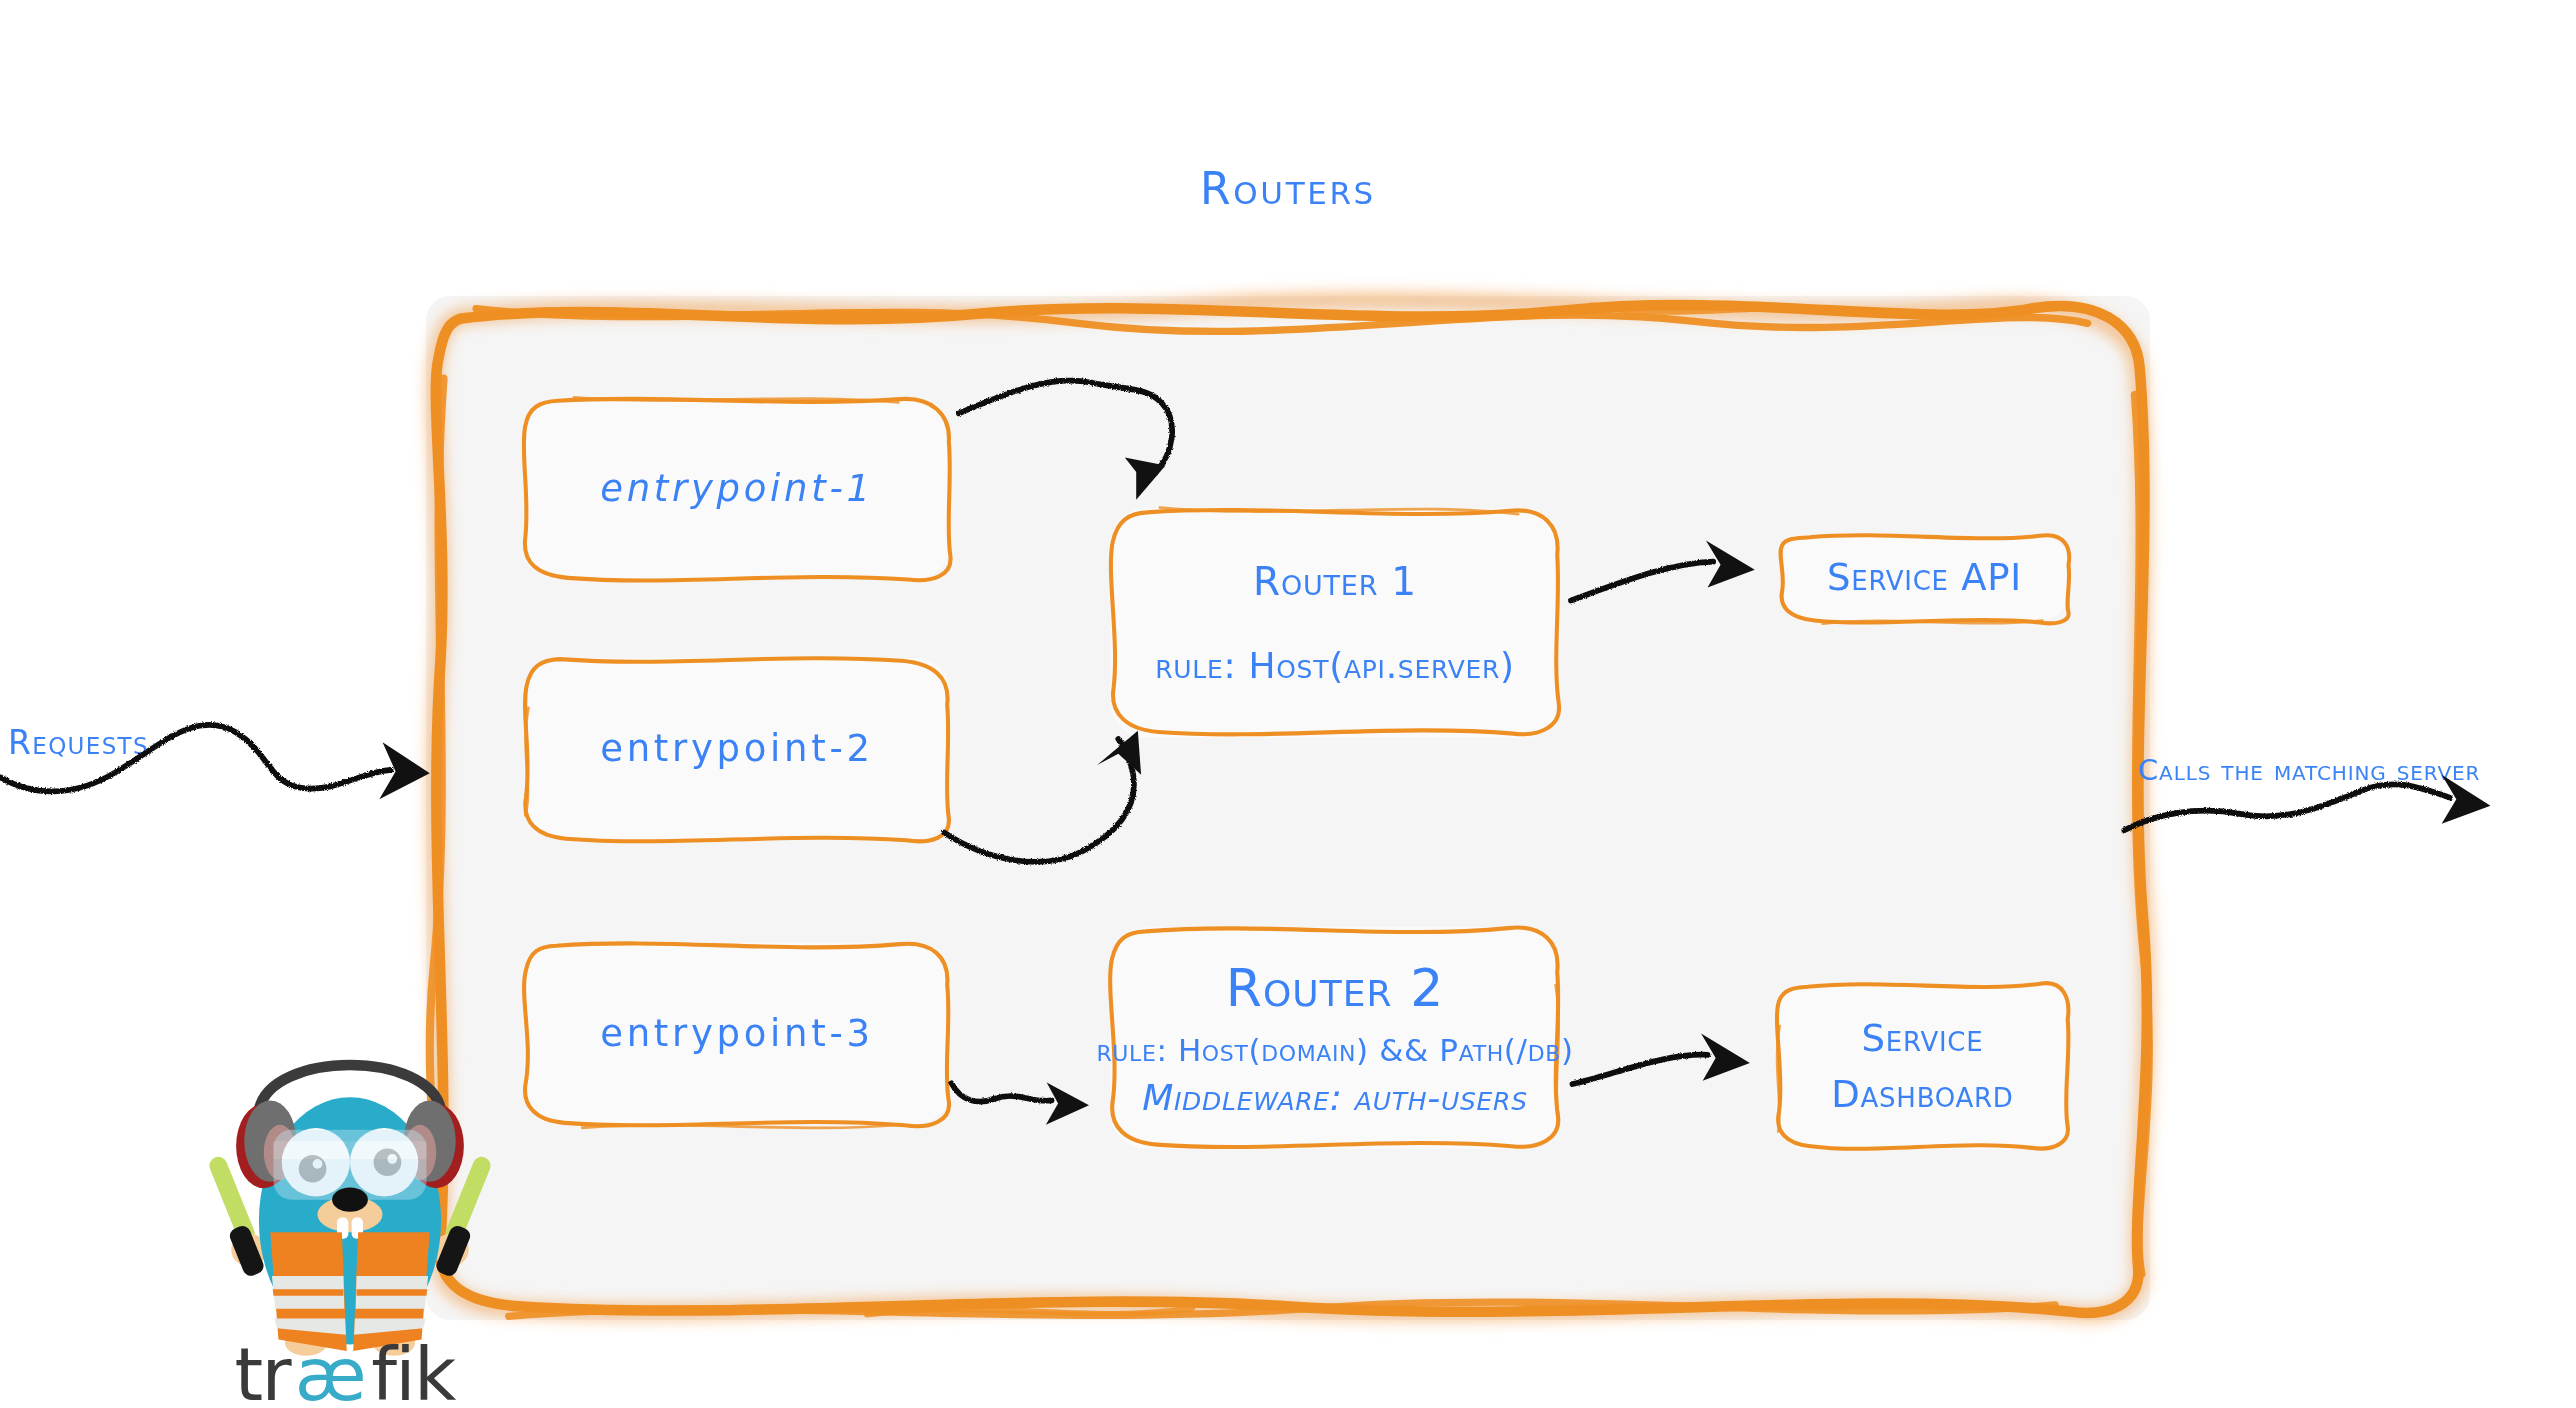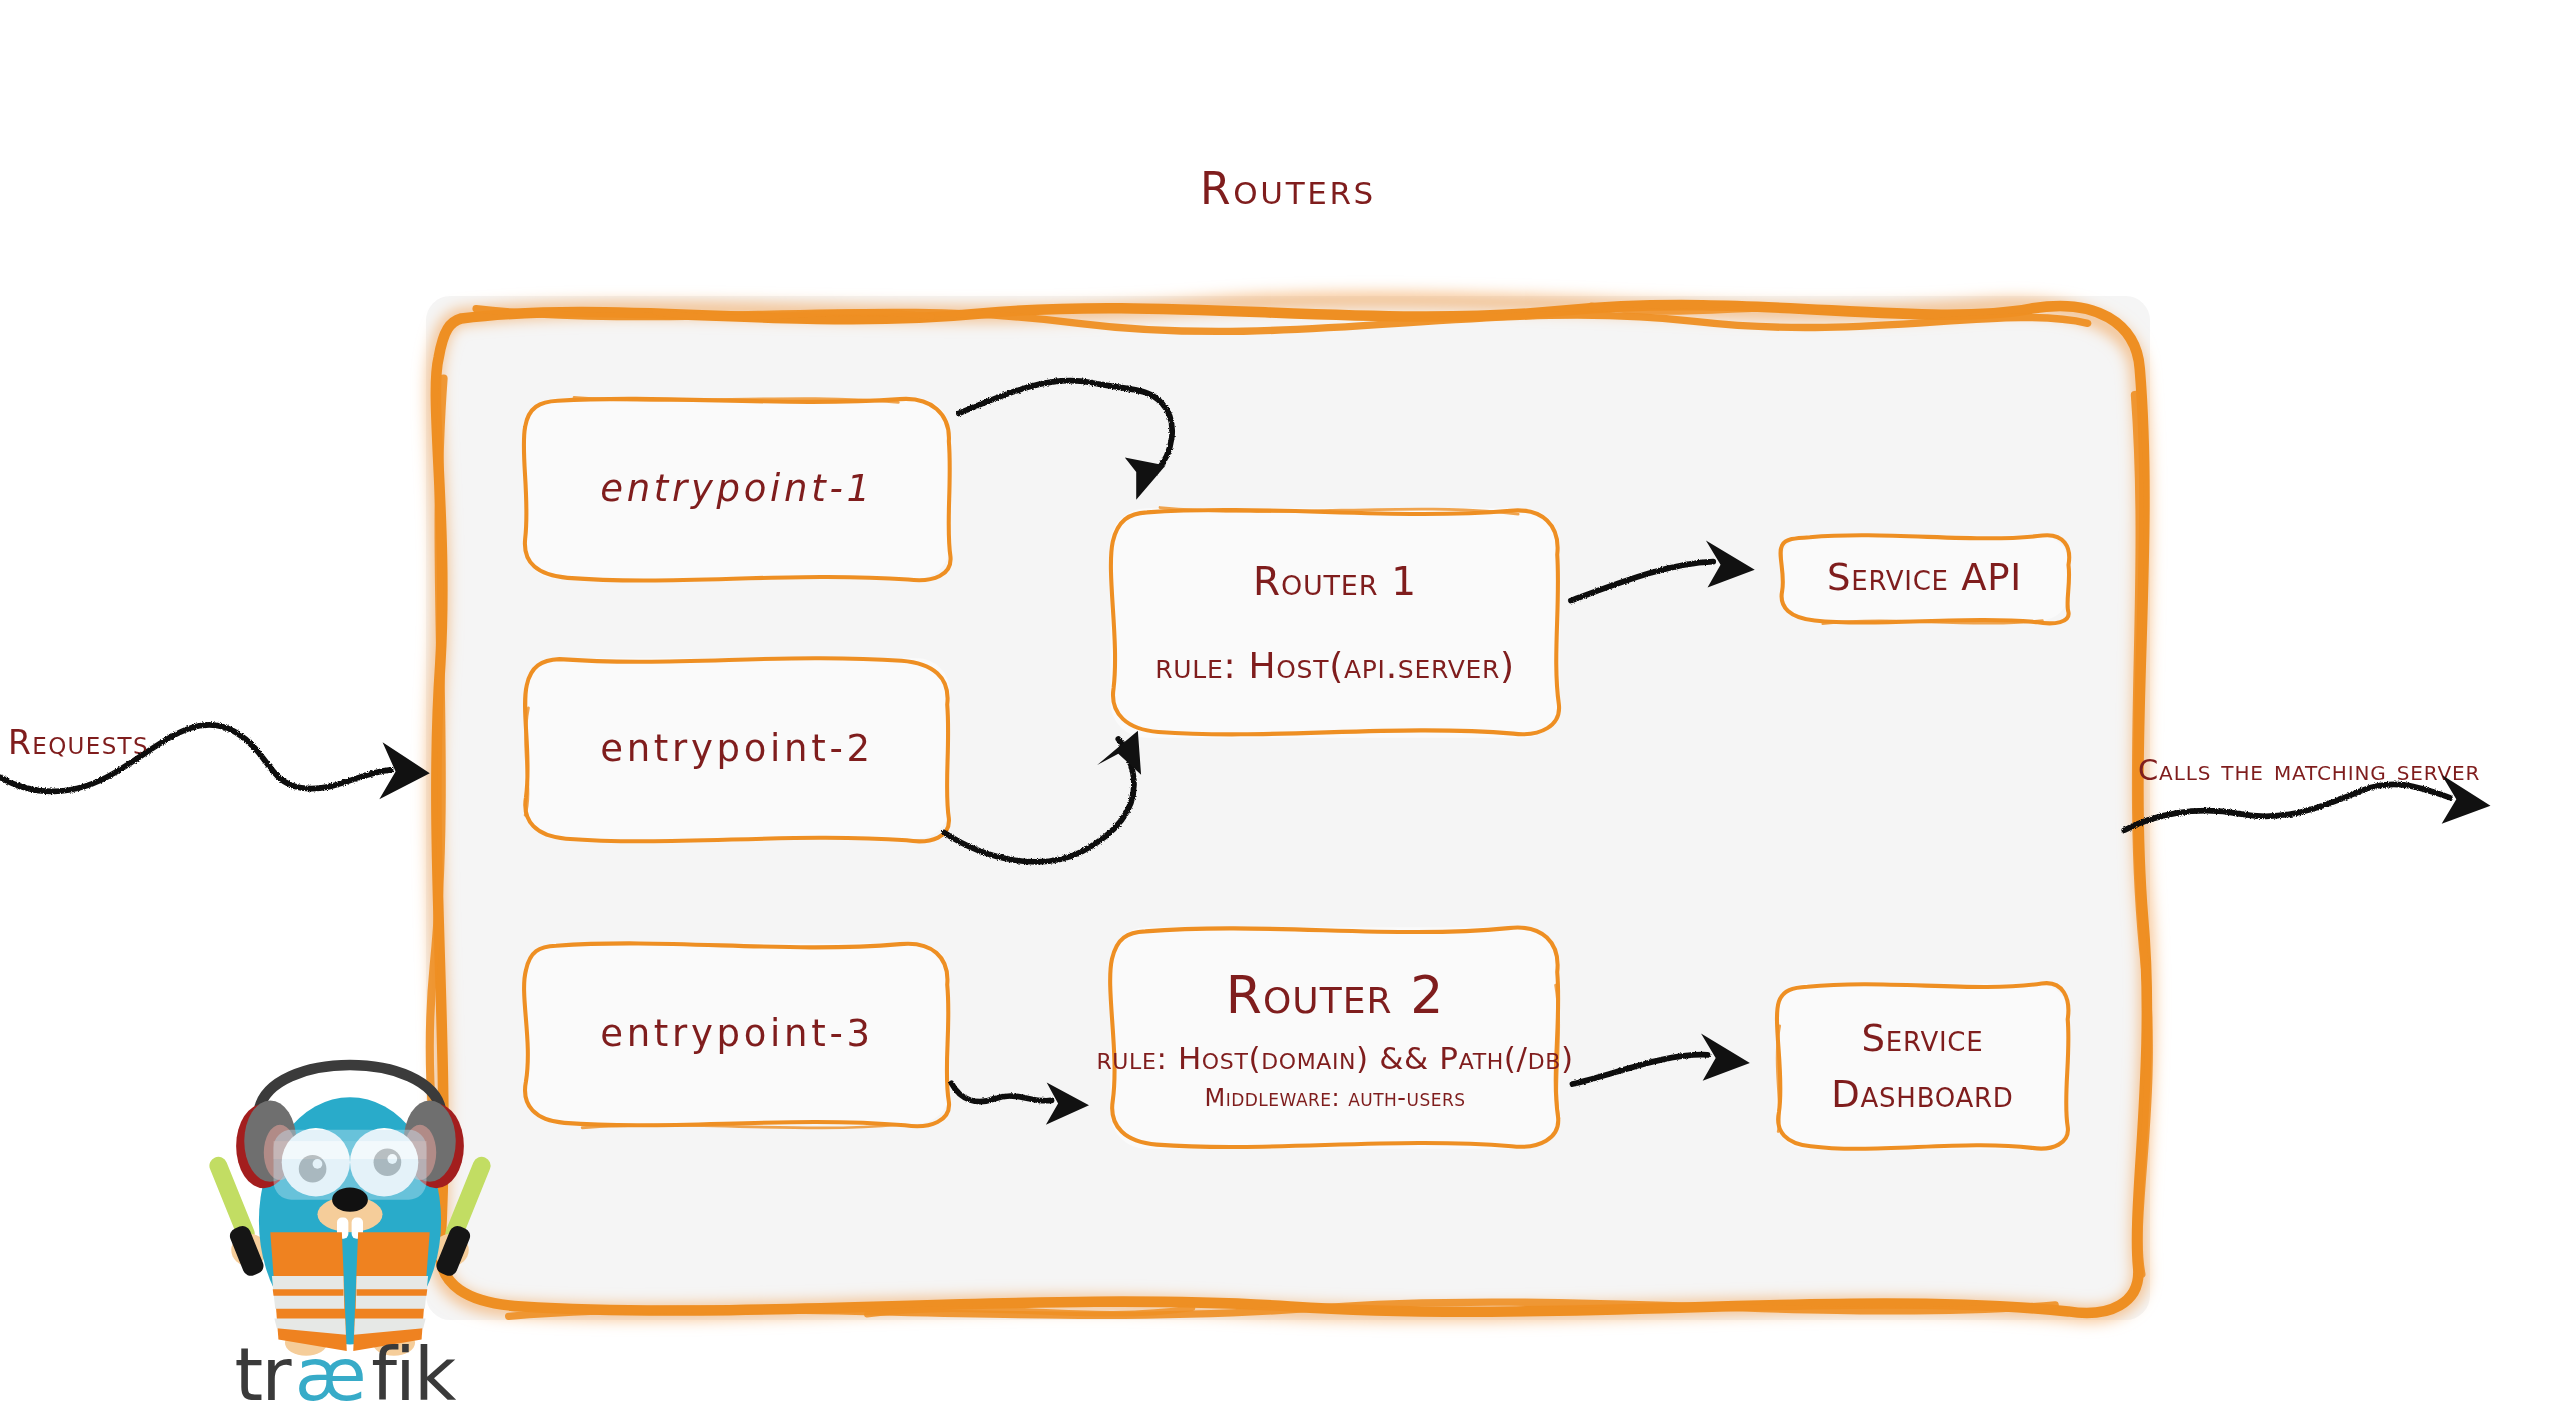--- a/index.html
+++ b/index.html
@@ -15,21 +15,21 @@
   #stage {
     position: relative;
     width: 2576px;
     height: 1408px;
     background: #ffffff;
   }
 
   
   .hand {
     font-family: "DejaVu Sans", sans-serif;
-    color: #7f1d1d;
+    color: #3b82f6;
     font-weight: 500;
     letter-spacing: 0.02em;
     white-space: nowrap;
     -webkit-font-smoothing: antialiased;
   }
   
   .smallcaps { font-variant: small-caps; }
 
   
   #title {
@@ -75,21 +75,21 @@
   #ep3 { left: 517px; top: 936px; }
 
   
   #router1 { left: 1103px; top: 501px; width: 464px; height: 244px; }
   #router1 .line-title { font-size: 39px; margin-bottom: 37px; }
   #router1 .line-rule  { font-size: 36px; }
 
   #router2 { left: 1103px; top: 920px; width: 464px; height: 236px; }
   #router2 .line-title { font-size: 52px; margin-bottom: 9.8px; }
   #router2 .line-rule  { font-size: 31px; margin-bottom: 4.9px; }
-  #router2 .line-mw    { font-size: 24px; }
+  #router2 .line-mw    { font-size: 36px; font-style: italic; }
 
   
   #svc-api { left: 1774px; top: 529px; width: 301px; height: 98px; }
   #svc-api .label { font-size: 37px; }
 
   #svc-dash { left: 1770px; top: 977px; width: 305px; height: 179px; }
   #svc-dash .label { font-size: 37px; line-height: 1.5; }
 
   
   #requests-label {

